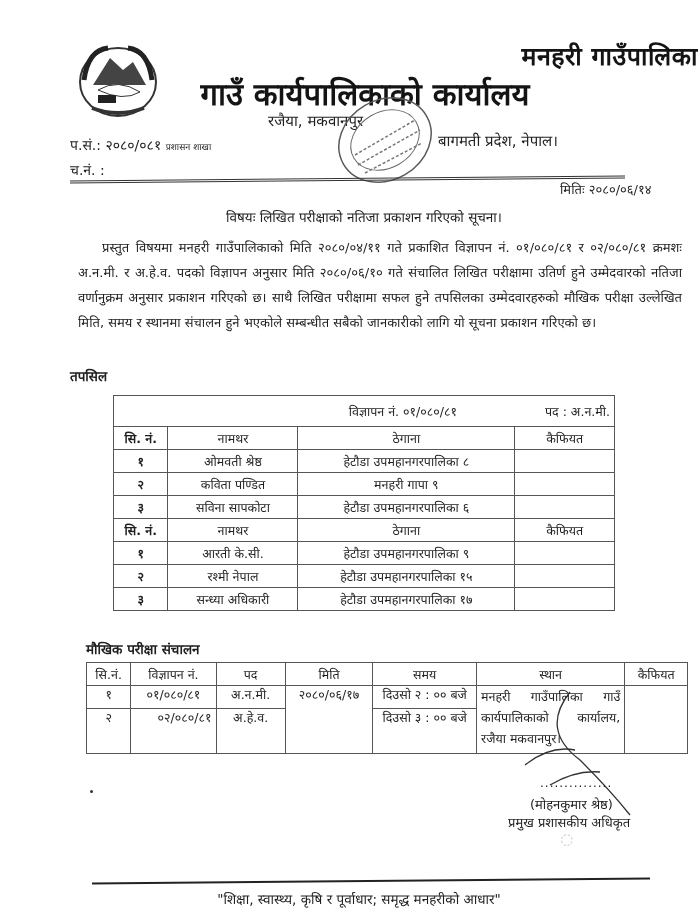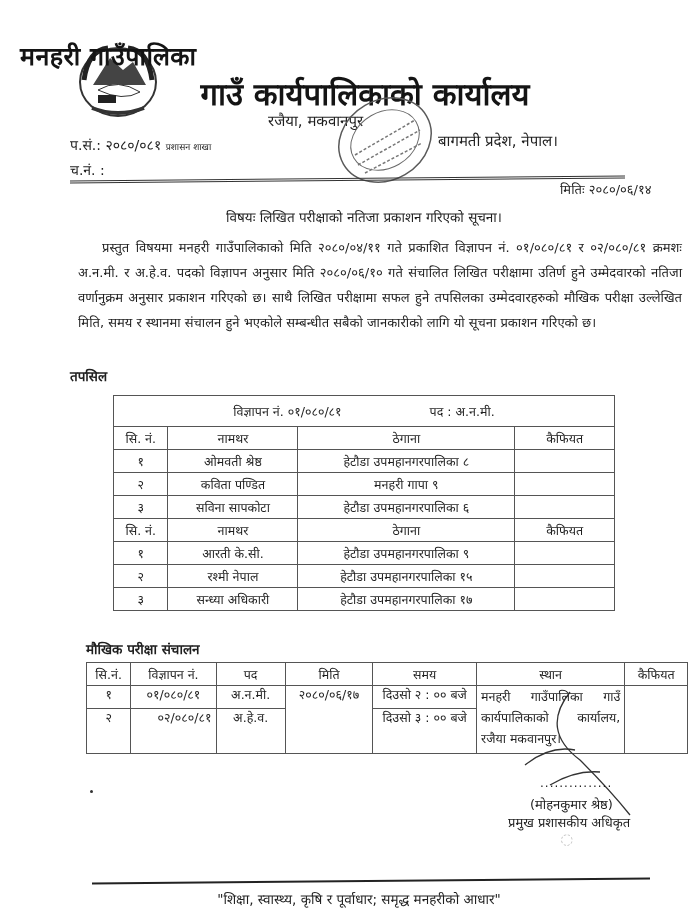--- a/index.html
+++ b/index.html
@@ -1,41 +1,41 @@
 <!DOCTYPE html>
 <html><head>
 <meta charset="utf-8">
 <style>
   html, body { margin:0; padding:0; background:#ffffff; }
   body { width:698px; height:910px; position:relative; overflow:hidden;
          font-family:"DejaVu Sans", sans-serif; color:#1f1f1f; }
   .abs { position:absolute; }
   .logo { left:68px; top:40px; width:100px; height:80px; }
-  .org1 { left:0; width:698px; top:38px; text-align:left; font-size:25px; font-weight:bold; color:#141414; letter-spacing:0.5px; padding-left:20px; box-sizing:border-box; }
+  .org1 { left:0; width:698px; top:38px; text-align:right; font-size:25px; font-weight:bold; color:#141414; letter-spacing:0.5px; padding-left:20px; box-sizing:border-box; }
   .org2 { left:0; width:686px; top:72px; text-align:center; font-size:31px; font-weight:bold; color:#141414; padding-left:44px; box-sizing:border-box; }
   .addr1 { left:268px; top:110px; font-size:15px; }
   .addr2 { left:438px; top:130px; font-size:15px; }
   .ref1 { left:70px; top:135px; font-size:14px; }
   .ref1 small { font-size:9px; }
   .ref2 { left:70px; top:160px; font-size:14px; }
   .hr-top { left:70px; top:178px; width:555px; height:0; border-top:3px double #333; transform:rotate(-0.5deg); }
   .date { left:560px; top:180px; font-size:13px; }
   .stamp { left:330px; top:95px; width:110px; height:90px; }
   .subject { left:0; width:698px; top:208px; text-align:center; font-size:13.5px; padding-left:30px; box-sizing:border-box; }
   .para { left:78px; top:235px; width:604px; font-size:13px; line-height:25px; text-align:justify; text-indent:24px; }
   .h-section { font-size:13.5px; font-weight:bold; }
   .tapsil { left:70px; top:367px; }
   table { border-collapse:collapse; font-size:12.5px; }
   td, th { border:1px solid #555; font-weight:normal; padding:0 4px;text-align:center; }
   .t1 { left:113px; top:395px; width:502px; }
   .t1 td { height:22px; }
-  .t1 .cap td { height:30px; text-align:center; border-bottom:1px solid #555; }
+  .t1 .cap td { height:30px; text-align:right; border-bottom:1px solid #555; }
   .t1 .cap span { display:inline-block; }
   .t1 .hdr td { text-align:center; }
-  .c-sn { width:45px; text-align:center; }
+  .c-sn { width:45px; text-align:center;font-weight:bold; }
   .c-name { width:120px; }
   .c-addr { width:206px; text-align:center; }
   .c-rem { width:90px; }
   .oral-h { left:86px; top:640px; }
   .t2 { left:86px; top:662px; width:602px; font-size:12.5px; }
   .t2 td { height:22px; vertical-align:top; }
   .t2 .hdr td { text-align:center; vertical-align:middle;margin-left:20px; }
   .sig-dots { left:540px; top:776px; font-size:12px; letter-spacing:1px; }
   .sig-name { left:530px; top:795px; font-size:13px; }
   .sig-title { left:508px; top:813px; font-size:13px; }

